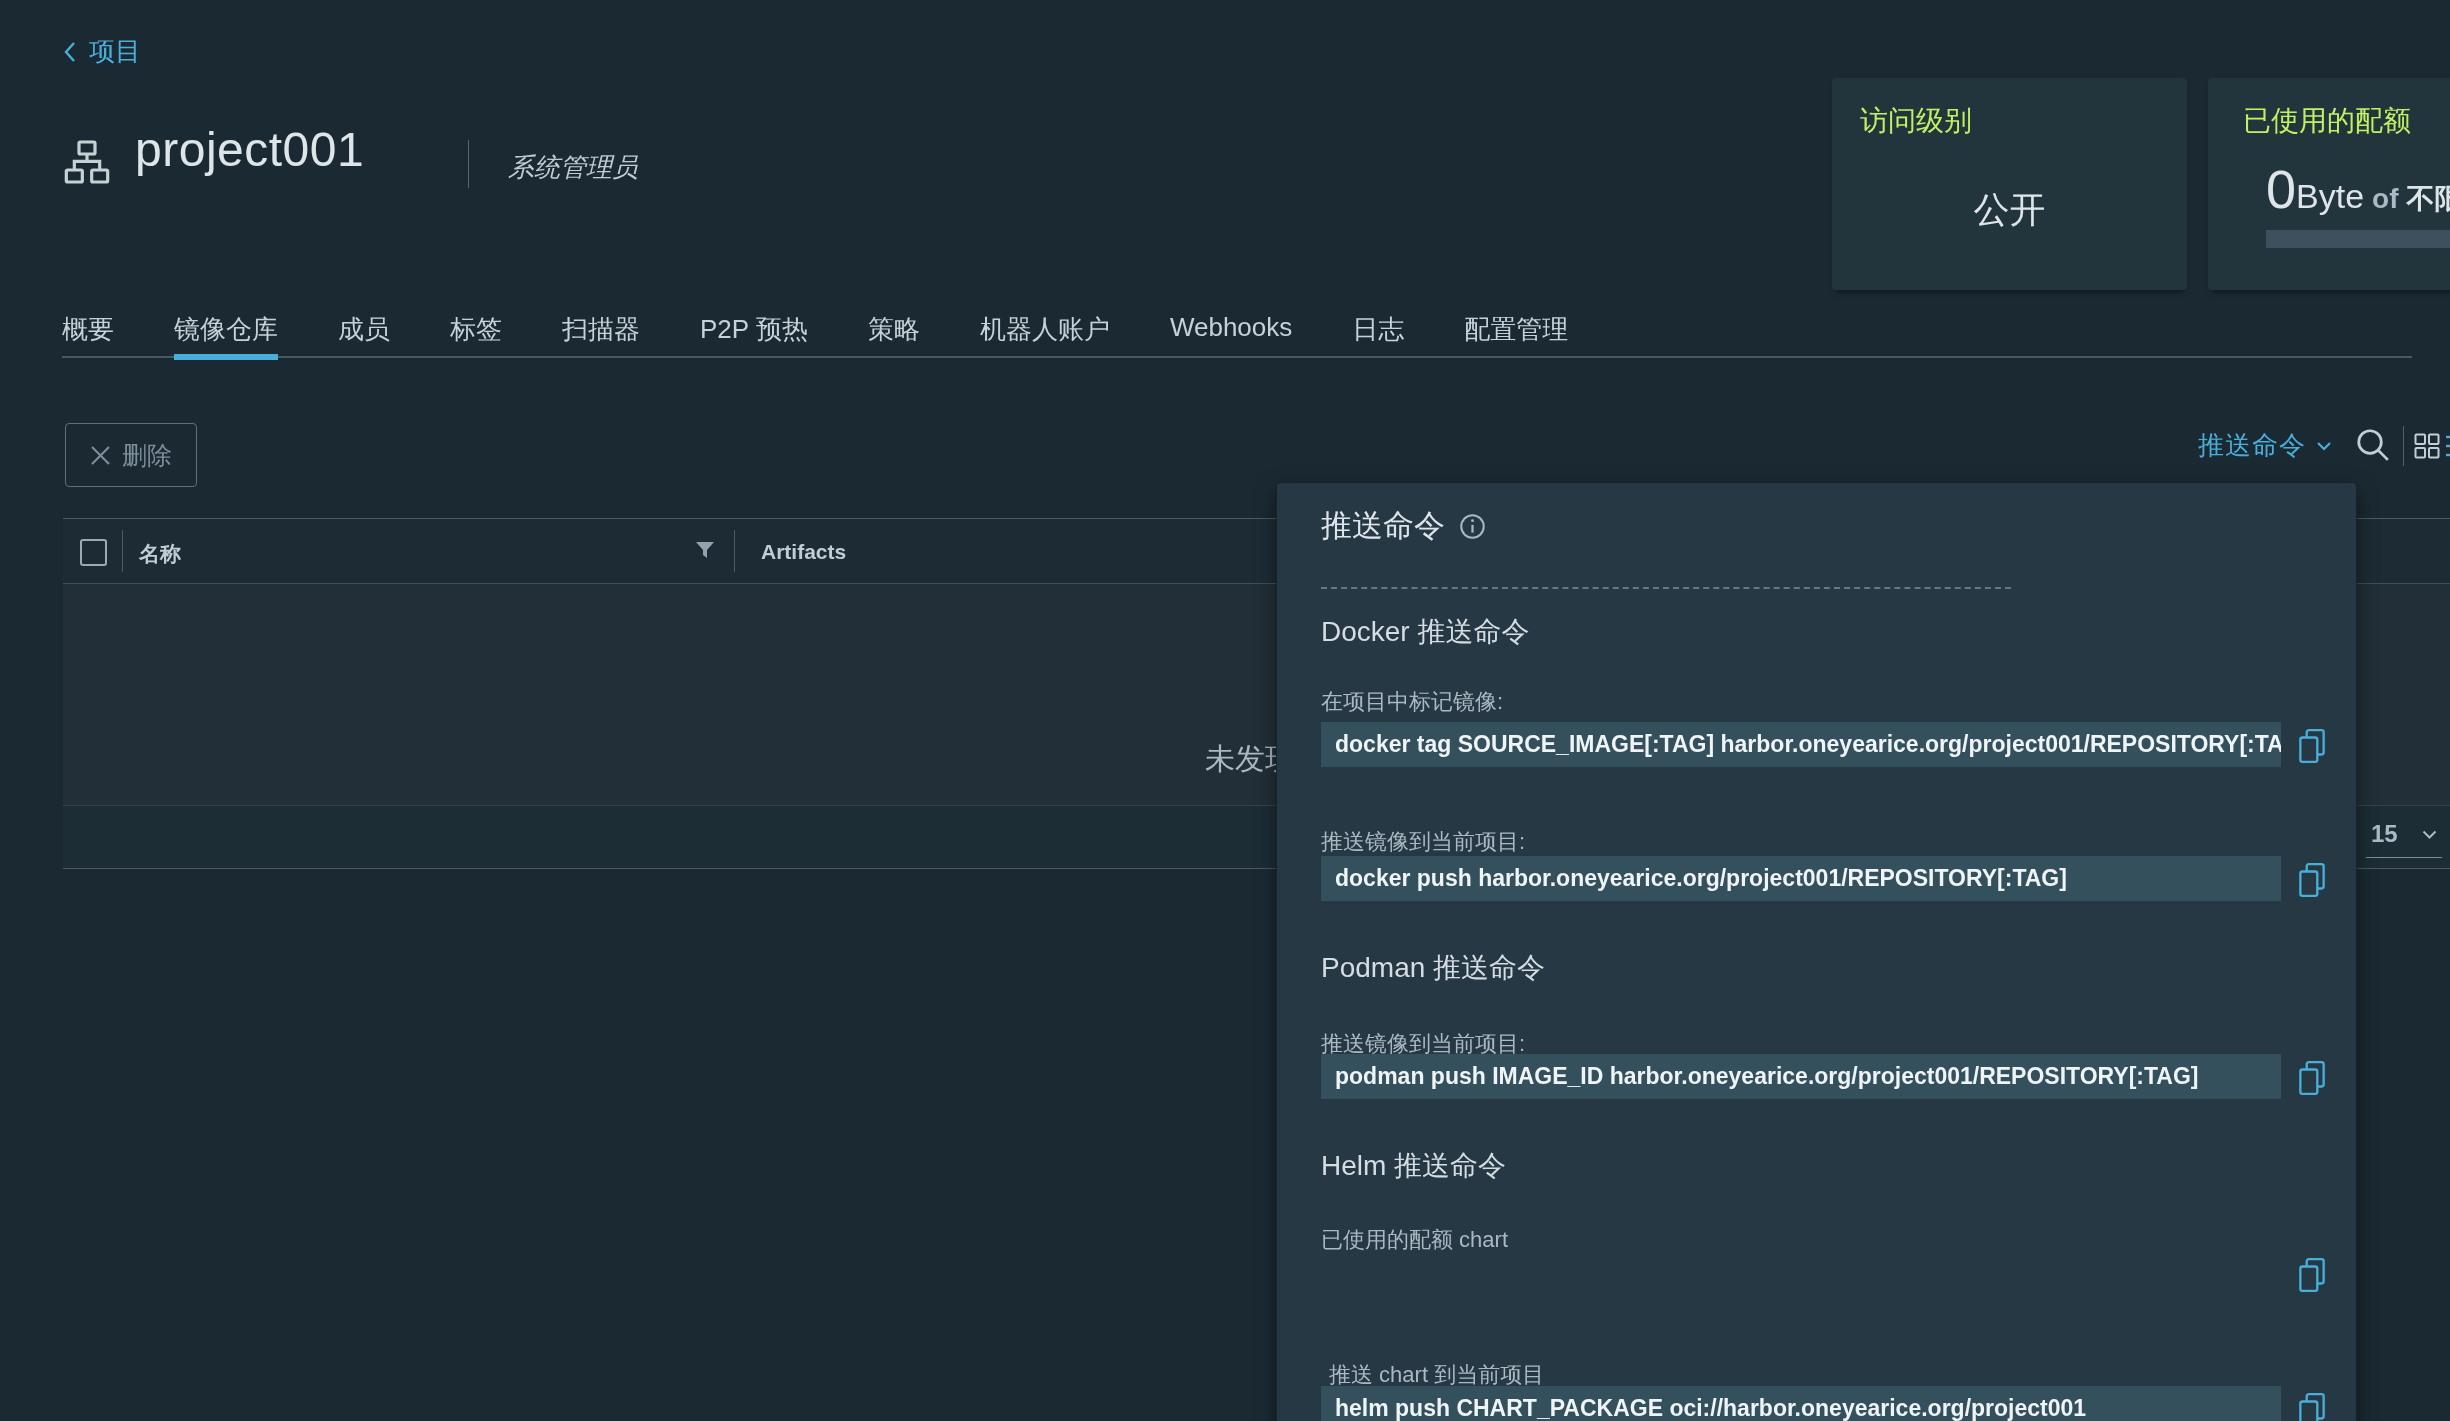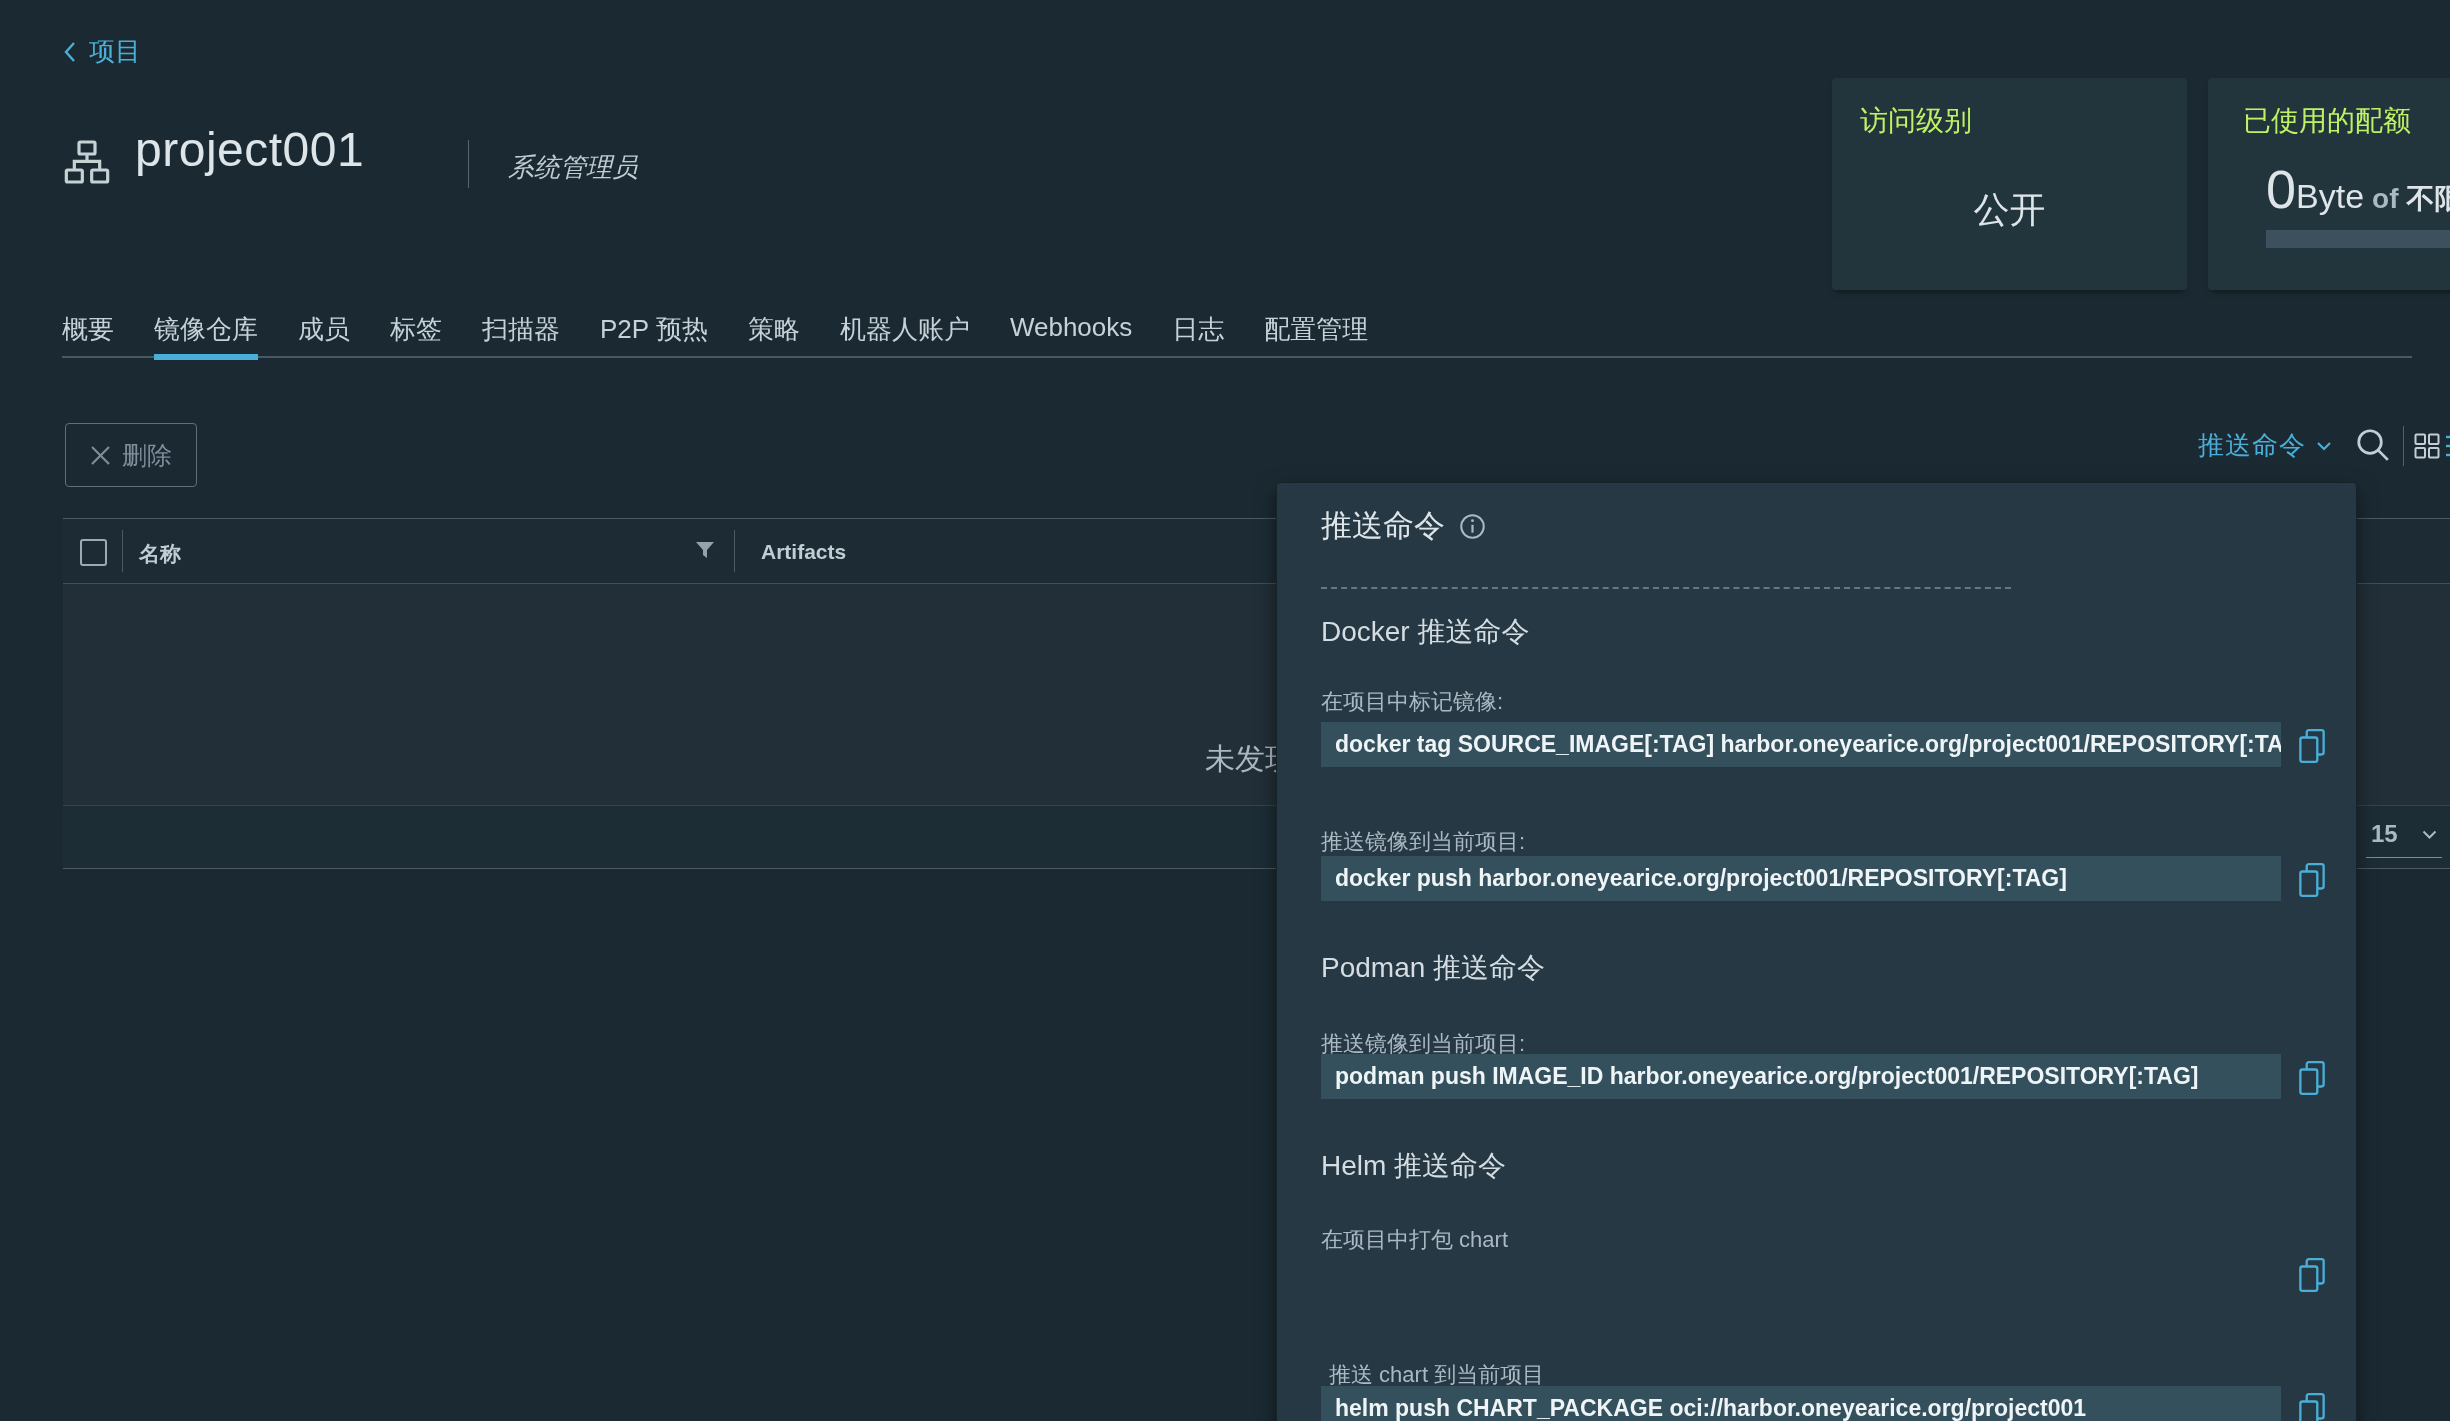--- a/index.html
+++ b/index.html
@@ -17,21 +17,21 @@
   
   .card{background:#22343c;border-radius:4px;box-shadow:0 5px 6px -3px rgba(0,0,0,.45);}
   .card-label{font-size:28px;color:#bef264;}
   .card-value{font-size:36px;color:#dee5e9;text-align:center;}
   .quota-num{font-size:54px;font-weight:300;color:#dee5e9;}
   .quota-unit{font-size:34px;font-weight:300;color:#dee5e9;}
   .quota-of{font-size:28px;font-weight:700;color:#aab9c3;margin:0 8px;}
   .quota-limit{font-size:28px;font-weight:700;color:#dee5e9;white-space:nowrap;}
   .quota-bar{background:#3c505d;height:18px;}
   
-  .tabs{display:flex;gap:40px;border-bottom:2px solid #485964;height:44px;}
+  .tabs{display:flex;gap:60px;border-bottom:2px solid #485964;height:44px;}
   .tab{font-size:26px;color:#c6d1d8;white-space:nowrap;position:relative;padding-bottom:10px;cursor:pointer;}
   .tab.active::after{content:"";position:absolute;left:0;right:0;bottom:-4px;height:6px;background:#49afd9;}
   
   .btn-outline{
     display:flex;align-items:center;justify-content:center;gap:11px;
     border:1px solid #5f707c;border-radius:4px;color:#7e8e9a;font-size:25px;
     background:transparent;cursor:default;
   }
   .link-btn{display:flex;align-items:center;gap:10px;color:#49afd9;font-size:26px;letter-spacing:1px;cursor:pointer;}
   
@@ -241,21 +241,21 @@
     <div class="abs cmd-label" style="left:44px;top:546px;">推送镜像到当前项目:</div>
     <div class="abs cmd-box" style="left:44px;top:571px;width:932px;">podman push IMAGE_ID harbor.oneyearice.org/project001/REPOSITORY[:TAG]</div>
     <div class="abs copy-btn" style="left:1020px;top:577px;">
       <svg width="30" height="36" viewBox="0 0 28 34">
         <rect x="9" y="2" width="16" height="23" rx="2" fill="none" stroke="#49afd9" stroke-width="2.2"></rect>
         <rect x="3" y="9" width="16" height="23" rx="2" fill="#253843" stroke="#49afd9" stroke-width="2.2"></rect>
       </svg>
     </div>
 
     <div class="abs sec-heading" style="left:44px;top:664px;">Helm 推送命令</div>
-    <div class="abs cmd-label" style="left:44px;top:742px;">在项目中打包 chart</div>
+    <div class="abs cmd-label" style="left:44px;top:742px;">已使用的配额 chart</div>
     <div class="abs copy-btn" style="left:1020px;top:774px;">
       <svg width="30" height="36" viewBox="0 0 28 34">
         <rect x="9" y="2" width="16" height="23" rx="2" fill="none" stroke="#49afd9" stroke-width="2.2"></rect>
         <rect x="3" y="9" width="16" height="23" rx="2" fill="#253843" stroke="#49afd9" stroke-width="2.2"></rect>
       </svg>
     </div>
 
     <div class="abs cmd-label" style="left:52px;top:877px;">推送 chart 到当前项目</div>
     <div class="abs cmd-box" style="left:44px;top:903px;width:932px;">helm push CHART_PACKAGE oci://harbor.oneyearice.org/project001</div>
     <div class="abs copy-btn" style="left:1020px;top:909px;">

